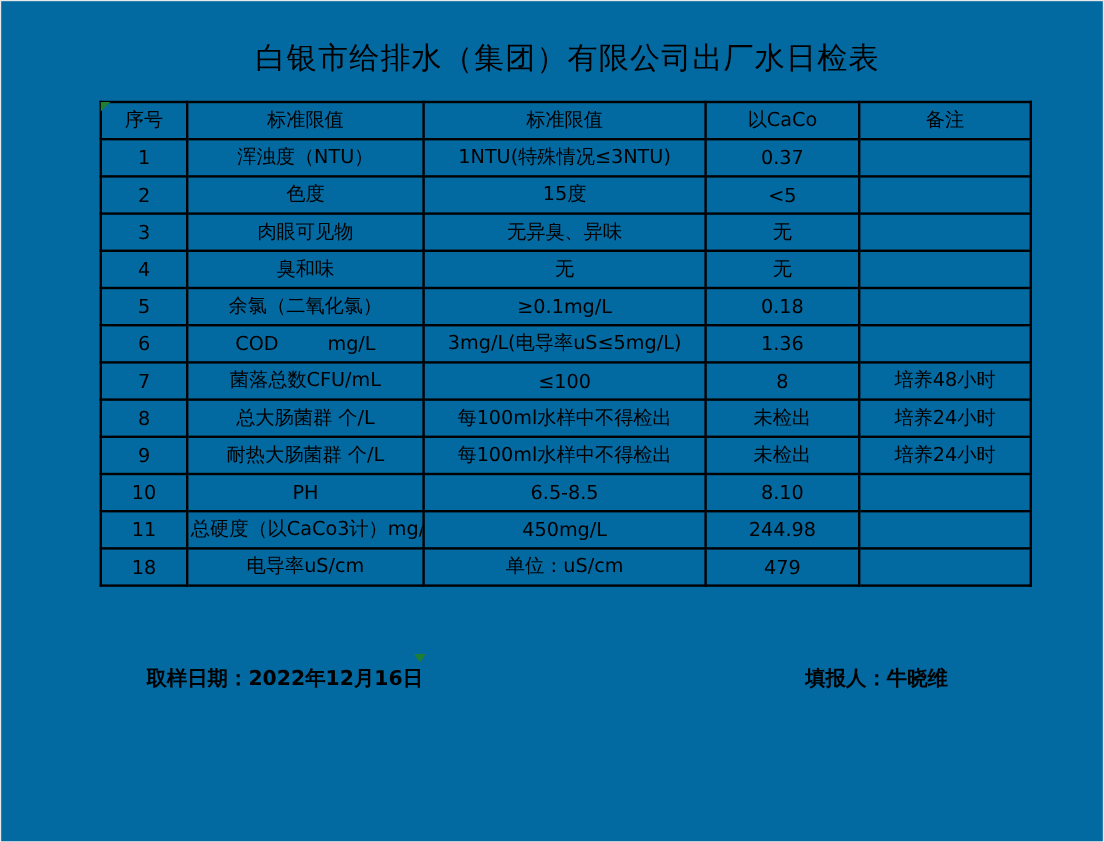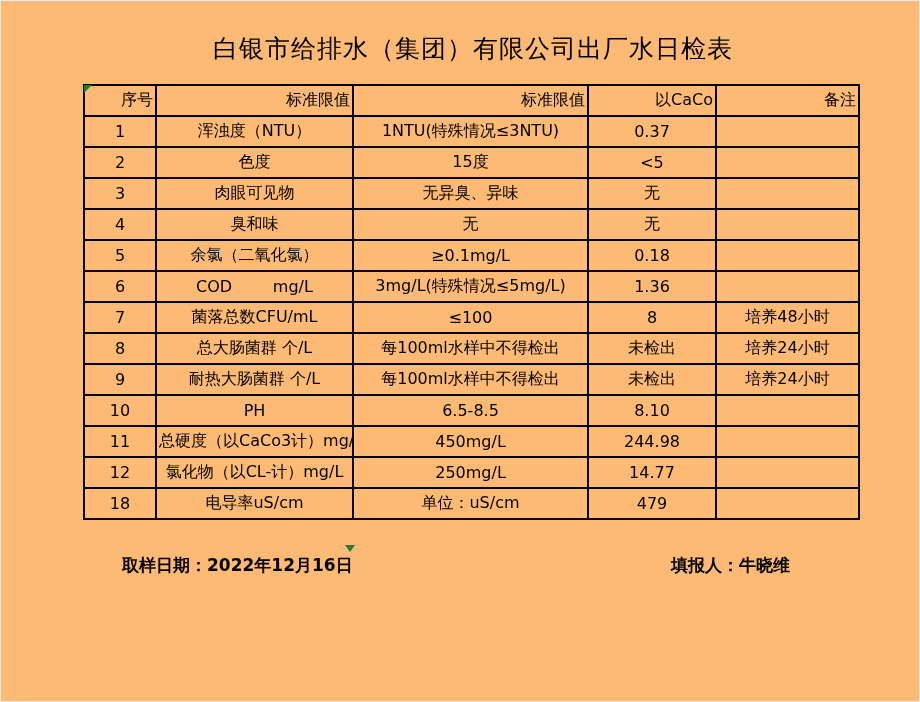--- a/index.html
+++ b/index.html
@@ -6,21 +6,21 @@
     margin: 0;
     padding: 0;
     background: #ffffff;
     font-family: "DejaVu Sans", "Liberation Sans", sans-serif;
     color: #000000;
   }
   .page {
     position: relative;
     width: 920px;
     height: 702px;
-    background: #fdba74;
+    background: #0369a1;
     overflow: hidden;
     outline: 1px solid #e8e8e8;
     outline-offset: -1px;
   }
   .title {
     position: absolute;
     left: 83px;
     top: 32px;
     width: 780px;
     margin: 0;
@@ -42,21 +42,21 @@
     border: 2px solid #000000;
     text-align: center;
     vertical-align: middle;
     font-weight: normal;
     font-size: 16px;
     padding: 0 2px;
     white-space: pre;
     overflow: hidden;
     height: 29px;
   }
-  table.sheet thead th { height: 29px; text-align: right; }
+  table.sheet thead th { height: 29px; }
   
   .corner-marker {
     position: absolute;
     left: 84px;
     top: 85px;
     width: 0;
     height: 0;
     border-top: 8px solid var(--marker-green, #1e7e34);
     border-right: 8px solid transparent;
   }
@@ -144,21 +144,21 @@
         <tr>
           <td>5</td>
           <td>余氯（二氧化氯）</td>
           <td>≥0.1mg/L</td>
           <td>0.18</td>
           <td></td>
         </tr>
         <tr>
           <td>6</td>
           <td>COD        mg/L</td>
-          <td>3mg/L(特殊情况≤5mg/L)</td>
+          <td>3mg/L(电导率uS≤5mg/L)</td>
           <td>1.36</td>
           <td></td>
         </tr>
         <tr>
           <td>7</td>
           <td>菌落总数CFU/mL</td>
           <td>≤100</td>
           <td>8</td>
           <td>培养48小时</td>
         </tr>
@@ -184,27 +184,20 @@
           <td></td>
         </tr>
         <tr>
           <td>11</td>
           <td>总硬度（以CaCo3计）mg/L</td>
           <td>450mg/L</td>
           <td>244.98</td>
           <td></td>
         </tr>
         <tr>
-          <td>12</td>
-          <td>氯化物（以CL-计）mg/L</td>
-          <td>250mg/L</td>
-          <td>14.77</td>
-          <td></td>
-        </tr>
-        <tr>
           <td>18</td>
           <td>电导率uS/cm</td>
           <td>单位：uS/cm</td>
           <td>479</td>
           <td></td>
         </tr>
       </tbody>
   </table>
 
   <div class="corner-marker"></div>

